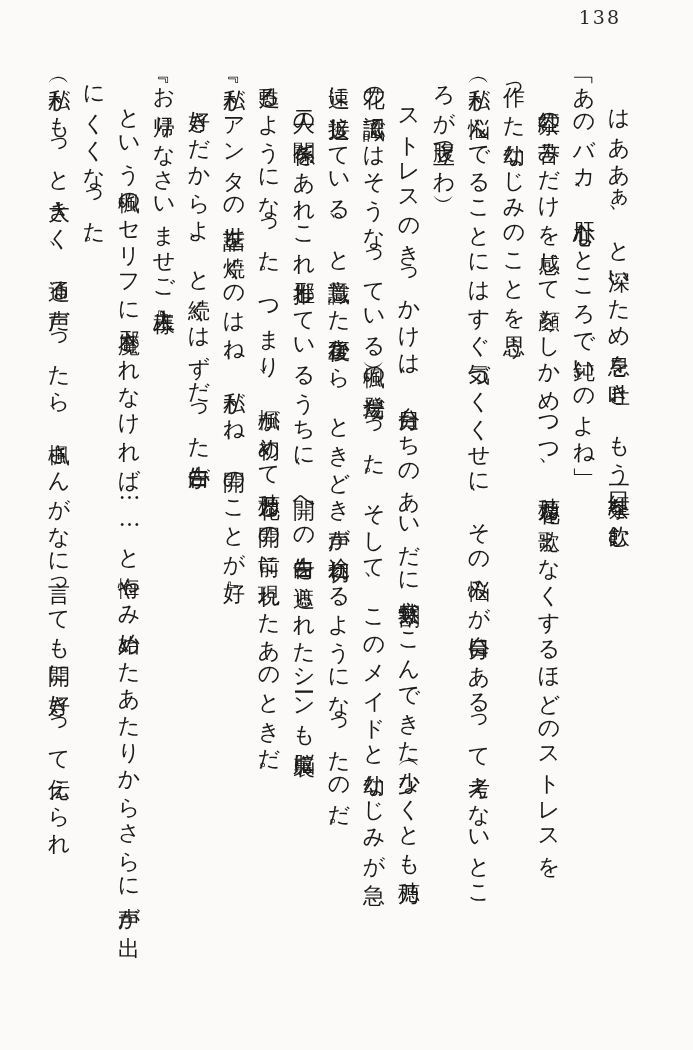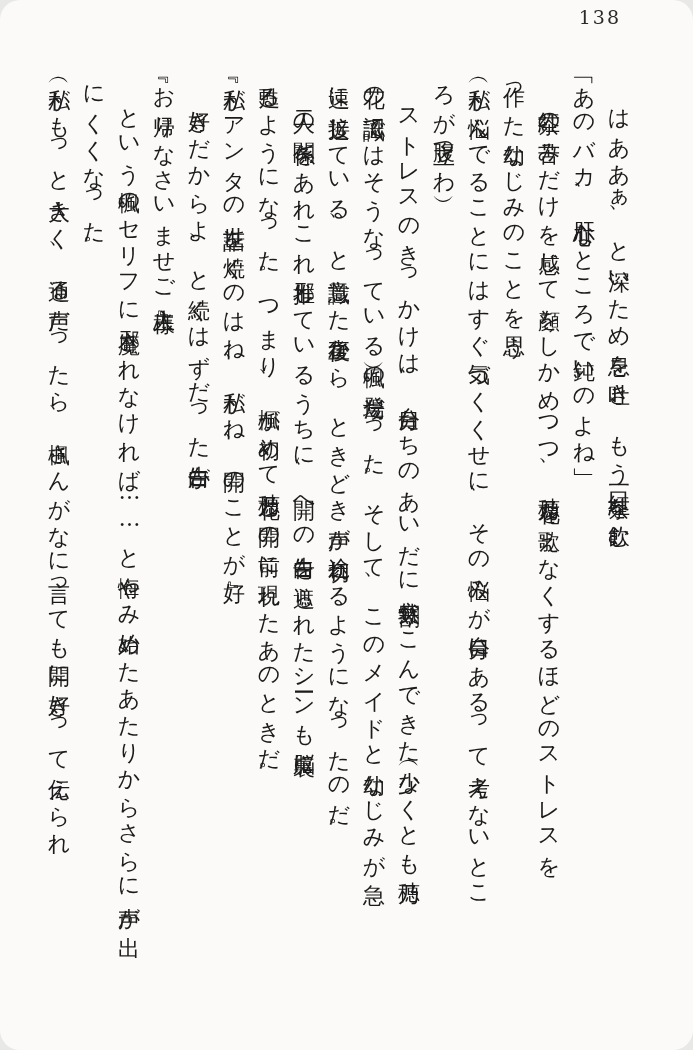--- a/index.html
+++ b/index.html
@@ -7,21 +7,20 @@
     padding: 0;
     background: #e8e8e6;
   }
   .book-page {
     position: relative;
     width: 693px;
     height: 1050px;
     margin: 0 auto;
     background: #fbfaf8;
     overflow: hidden;
-    border-radius: 20px;
   }
   .page-number {
     position: absolute;
     top: 6px;
     right: 72px;
     font-family: "DejaVu Serif", serif;
     font-size: 19px;
     color: #2a2a2a;
     letter-spacing: 2px;
   }

